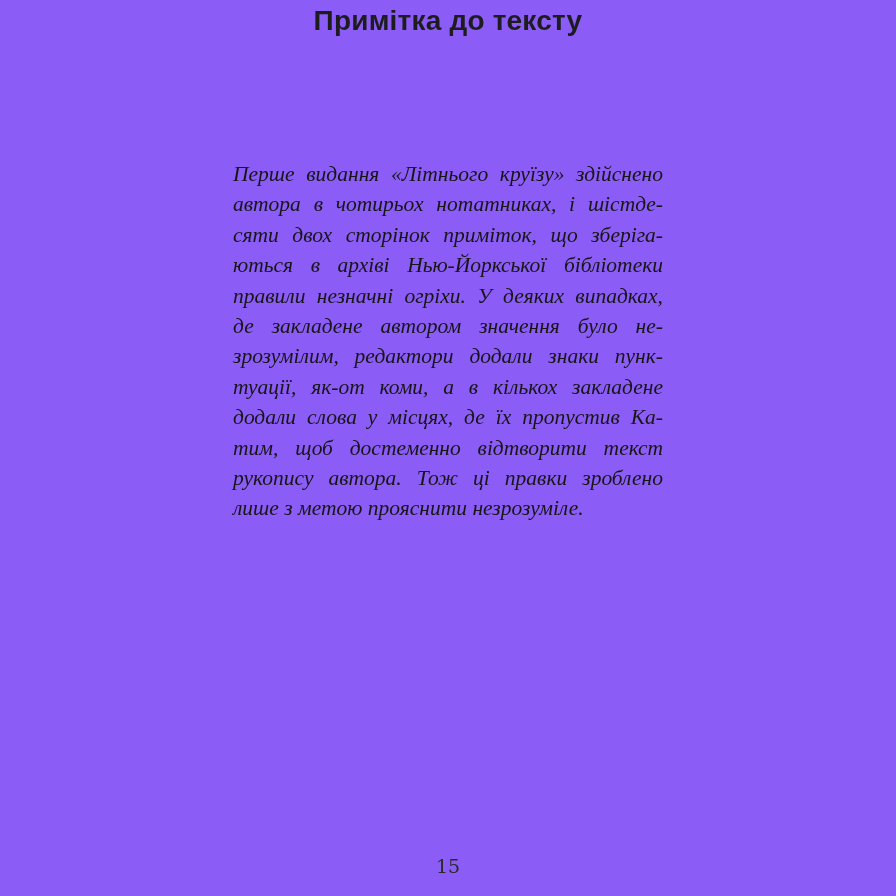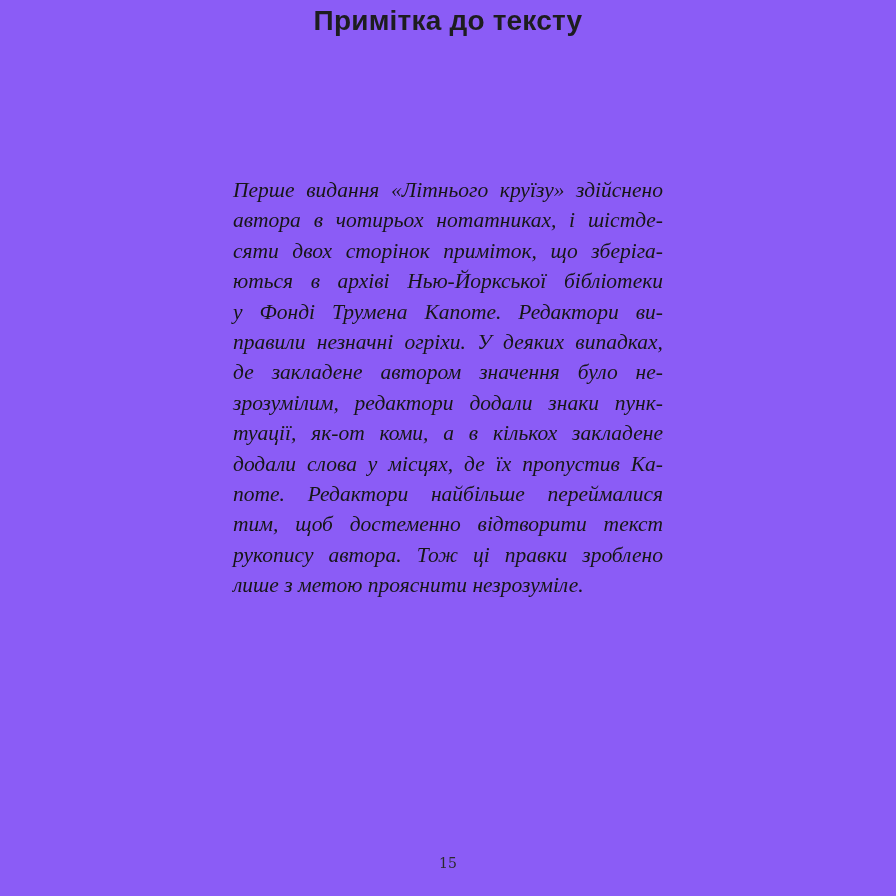--- a/index.html
+++ b/index.html
@@ -31,62 +31,59 @@
   .body-text {
     position: absolute;
     top: 159px;
     left: 233px;
     width: 430px;
     font-family: "Liberation Serif", serif;
     font-style: italic;
     font-size: 21.5px;
     line-height: 30.4px;
     color: #161616;
-    margin-top: 16px;
   }
   .text-line {
     text-align: justify;
     text-align-last: justify;
     white-space: normal;
     height: 30.4px;
     overflow: visible;
   }
   .text-line.last {
     text-align-last: left;
   }
   .page-number {
     position: absolute;
     top: 855px;
     left: 0;
     width: 896px;
     text-align: center;
     font-family: "DejaVu Serif", serif;
-    font-size: 14px;
+    font-size: 19px;
     color: #2a2a2a;
   }
 </style>
 </head>
 <body>
 
 <div class="page">
 
   <div class="page-title">Примітка до тексту</div>
 
   <div class="body-text">
     <div class="text-line">Перше видання «Літнього круїзу» здійснено</div>
     <div class="text-line">автора в чотирьох нотатниках, і шістде-</div>
     <div class="text-line">сяти двох сторінок приміток, що зберіга-</div>
     <div class="text-line">ються в архіві Нью-Йоркської бібліотеки</div>
-    <div class="text-line">у Фонді Трумена Капоте. Редактори ви-</div>
     <div class="text-line">правили незначні огріхи. У деяких випадках,</div>
     <div class="text-line">де закладене автором значення було не-</div>
     <div class="text-line">зрозумілим, редактори додали знаки пунк-</div>
     <div class="text-line">туації, як-от коми, а в кількох закладене</div>
     <div class="text-line">додали слова у місцях, де їх пропустив Ка-</div>
-    <div class="text-line">поте. Редактори найбільше переймалися</div>
     <div class="text-line">тим, щоб достеменно відтворити текст</div>
     <div class="text-line">рукопису автора. Тож ці правки зроблено</div>
     <div class="text-line last">лише з метою прояснити незрозуміле.</div>
   </div>
 
   <div class="page-number">15</div>
 
 </div>
 
 </body></html>

